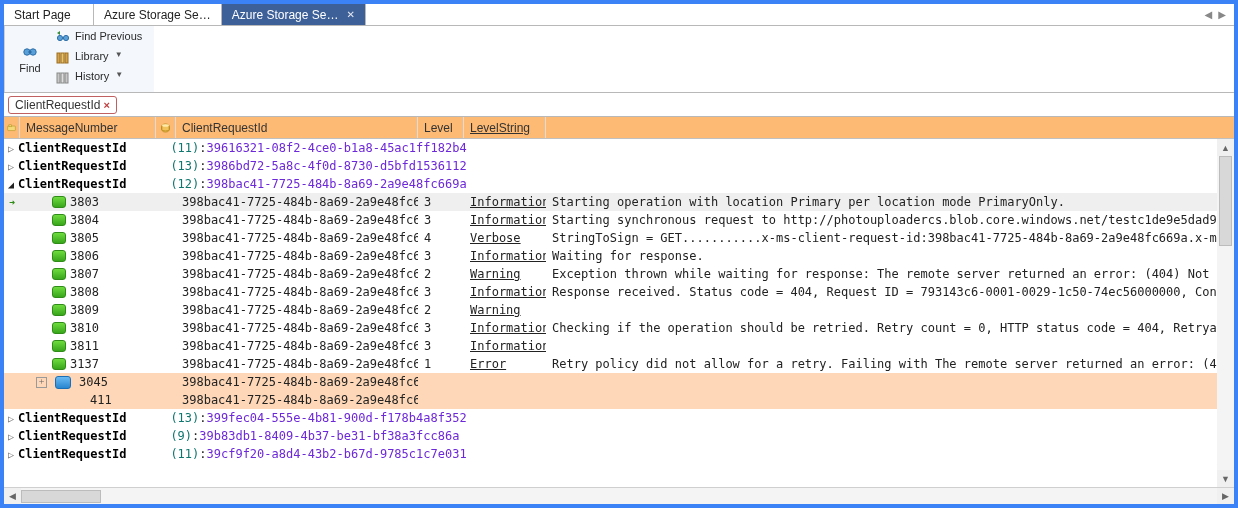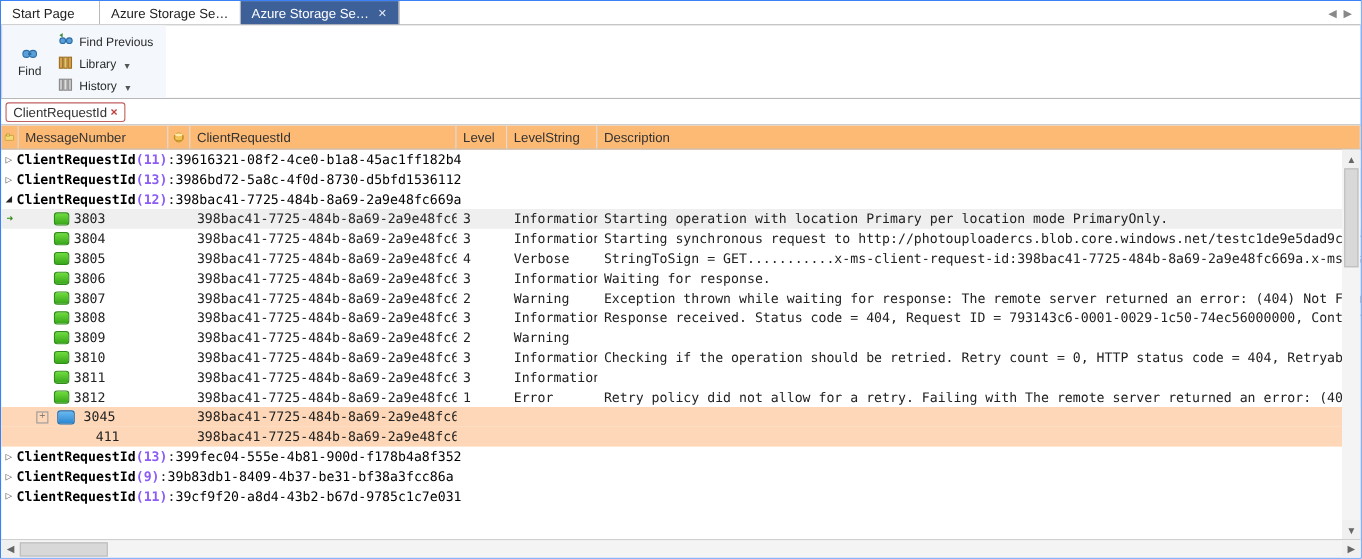--- a/index.html
+++ b/index.html
@@ -4,21 +4,21 @@
 <style>
   * { margin: 0; padding: 0; box-sizing: border-box; }
   html, body {
     width: 1238px; height: 508px;
     font-family: "Segoe UI", Tahoma, sans-serif;
     font-size: 12px;
     background: #fff;
     overflow: hidden;
     color: #000;
   }
-  .window { display: flex; flex-direction: column; height: 100%; border: 1px solid #3b82f6; }
+  .window { display: flex; flex-direction: column; height: 100%; border: 4px solid #3b82f6; }
 
   
   .tab-strip {
     height: 22px;
     display: flex;
     align-items: stretch;
     background: #fff;
     border-bottom: 1px solid #b8b8b8;
   }
   .tab {
@@ -77,21 +77,21 @@
     font-size: 11px;
     color: #2a2a2a;
   }
   .toolbar-col {
     flex: 1;
     display: flex; flex-direction: column;
     gap: 2px;
     padding-left: 4px;
   }
   .tool-item {
-    display: flex; align-items: flex-end;
+    display: flex; align-items: flex-start;
     gap: 4px;
     font-size: 11px;
     color: #2a2a2a;
     cursor: default;
     height: 18px;
   }
   .tool-item .dd { margin-left: 2px; font-size: 8px; color: #555; }
   .ico { width: 16px; height: 16px; flex-shrink: 0; }
 
   
@@ -129,43 +129,43 @@
     display: flex; align-items: center;
     padding: 0 6px;
     border-right: 1px solid #dcdcdc;
   }
   .gh-cell.icon { padding: 0 3px; }
   .c-icon1 { width: 16px; }
   .c-msg   { width: 136px; }
   .c-icon2 { width: 20px; }
   .c-cri   { width: 242px; }
   .c-lvl   { width: 46px; }
-  .c-lvls  { width: 82px; }
+  .c-lvls  { width: 82px; text-decoration: underline; }
   .c-desc  { flex: 1; }
 
   .grid-body { flex: 1; overflow: hidden; position: relative; }
   .row {
     display: flex;
     height: 18px;
     font-family: Consolas, monospace;
     font-size: 12px;
     color: #222;
     align-items: center;
     white-space: nowrap;
   }
   .row.group {
     font-family: Consolas, monospace;
   }
   .row.group .arrow {
     width: 14px; text-align: center; color: #666;
     font-size: 10px;
   }
   .row.group .label { font-weight: bold; color: #000; }
-  .row.group .count { color: #8b5cf6; font-weight: bold; }
-  .row.group .gid   { color: #000000; text-align: center; }
+  .row.group .count { color: #0f766e; font-weight: normal; margin-left: 44px; }
+  .row.group .gid   { color: #6d28d9; text-align: center; }
   .row.group.expanded .arrow { color: #222; }
 
   .row.data .cell { display: flex; align-items: center; padding: 0 6px; height: 100%; overflow: hidden; }
   .row.data .c-icon1 { padding: 0 2px; justify-content: center; }
   .row.data .c-msg { padding-left: 32px; gap: 4px; }
   .row.data .c-icon2 { }
   .row.data.selected { background: #efefef; }
   .row.data.orange   { background: #fdd7b7; }
   .row.data .c-desc { overflow: hidden; text-overflow: ellipsis; }
 
@@ -302,21 +302,20 @@
       <div class="gh-cell icon c-icon2">
         <svg viewBox="0 0 16 16" width="16" height="16">
             <circle cx="8" cy="8" r="5" fill="#f2c35a" stroke="#b98a1a"></circle>
             <ellipse cx="8" cy="5" rx="4.5" ry="1.6" fill="#ffe9a9"></ellipse>
             <path d="M3.5 5 v5 a4.5 1.6 0 0 0 9 0 v-5" fill="none" stroke="#b98a1a"></path>
           </svg>
       </div>
       <div class="gh-cell c-cri">ClientRequestId</div>
       <div class="gh-cell c-lvl">Level</div>
       <div class="gh-cell c-lvls">LevelString</div>
-      <div class="gh-cell c-desc">Description</div>
     </div>
 
     <div class="grid-body" id="grid-body">
 
       <div class="row group">
           <span class="arrow">▷</span>
           <span class="label">ClientRequestId </span>
           <span class="count">(11)</span>
           <span>: </span>
           <span class="gid">39616321-08f2-4ce0-b1a8-45ac1ff182b4</span>
@@ -440,21 +439,21 @@
           </div>
           <div class="cell c-icon2"></div>
           <div class="cell c-cri">398bac41-7725-484b-8a69-2a9e48fc669a</div>
           <div class="cell c-lvl">3</div>
           <div class="cell c-lvls">Information</div>
         </div>
         <div class="row data">
           <div class="cell c-icon1"></div>
           <div class="cell c-msg">
             <span class="pill green"></span>
-            <span>3812</span>
+            <span>3137</span>
           </div>
           <div class="cell c-icon2"></div>
           <div class="cell c-cri">398bac41-7725-484b-8a69-2a9e48fc669a</div>
           <div class="cell c-lvl">1</div>
           <div class="cell c-lvls">Error</div>
           <div class="cell c-desc">Retry policy did not allow for a retry. Failing with The remote server returned an error: (404) Not…</div>
         </div>
         <div class="row data orange">
           <div class="cell c-icon1"></div>
           <div class="cell c-msg" style="padding-left:16px">

